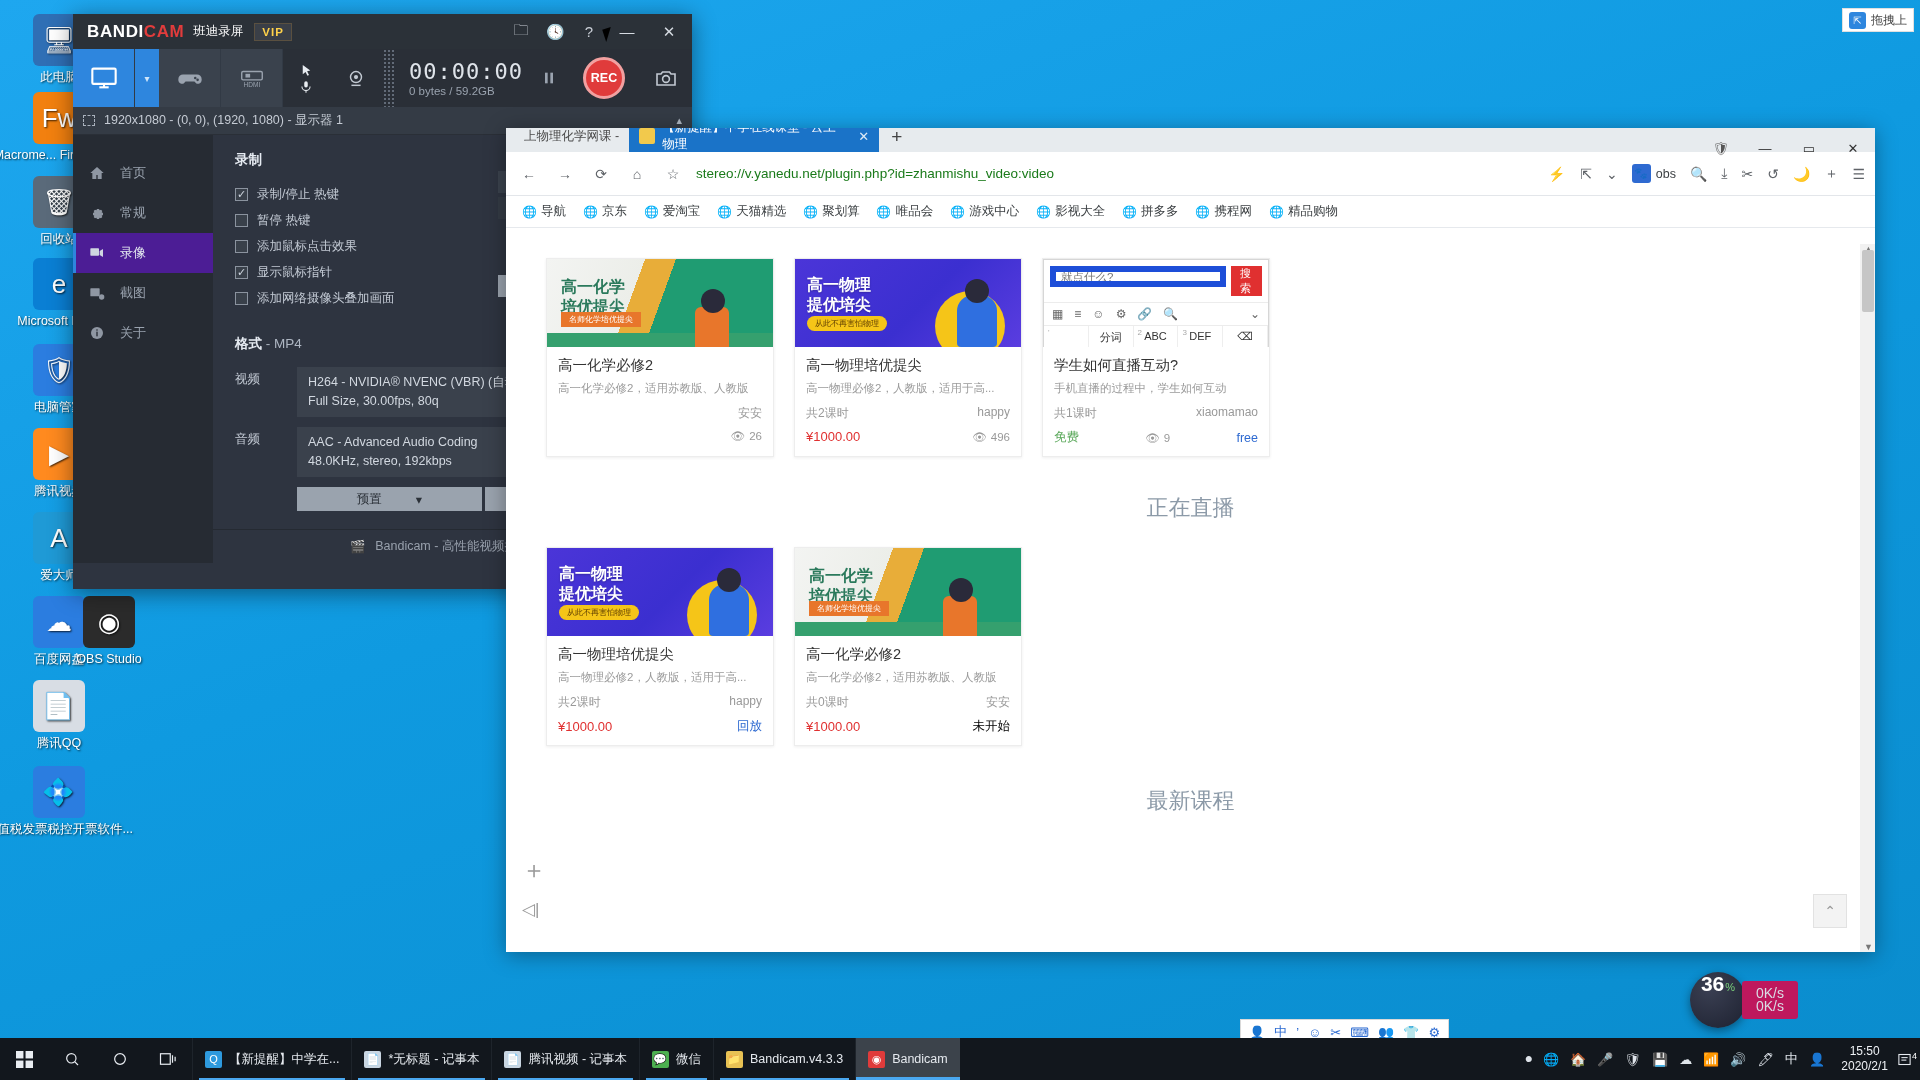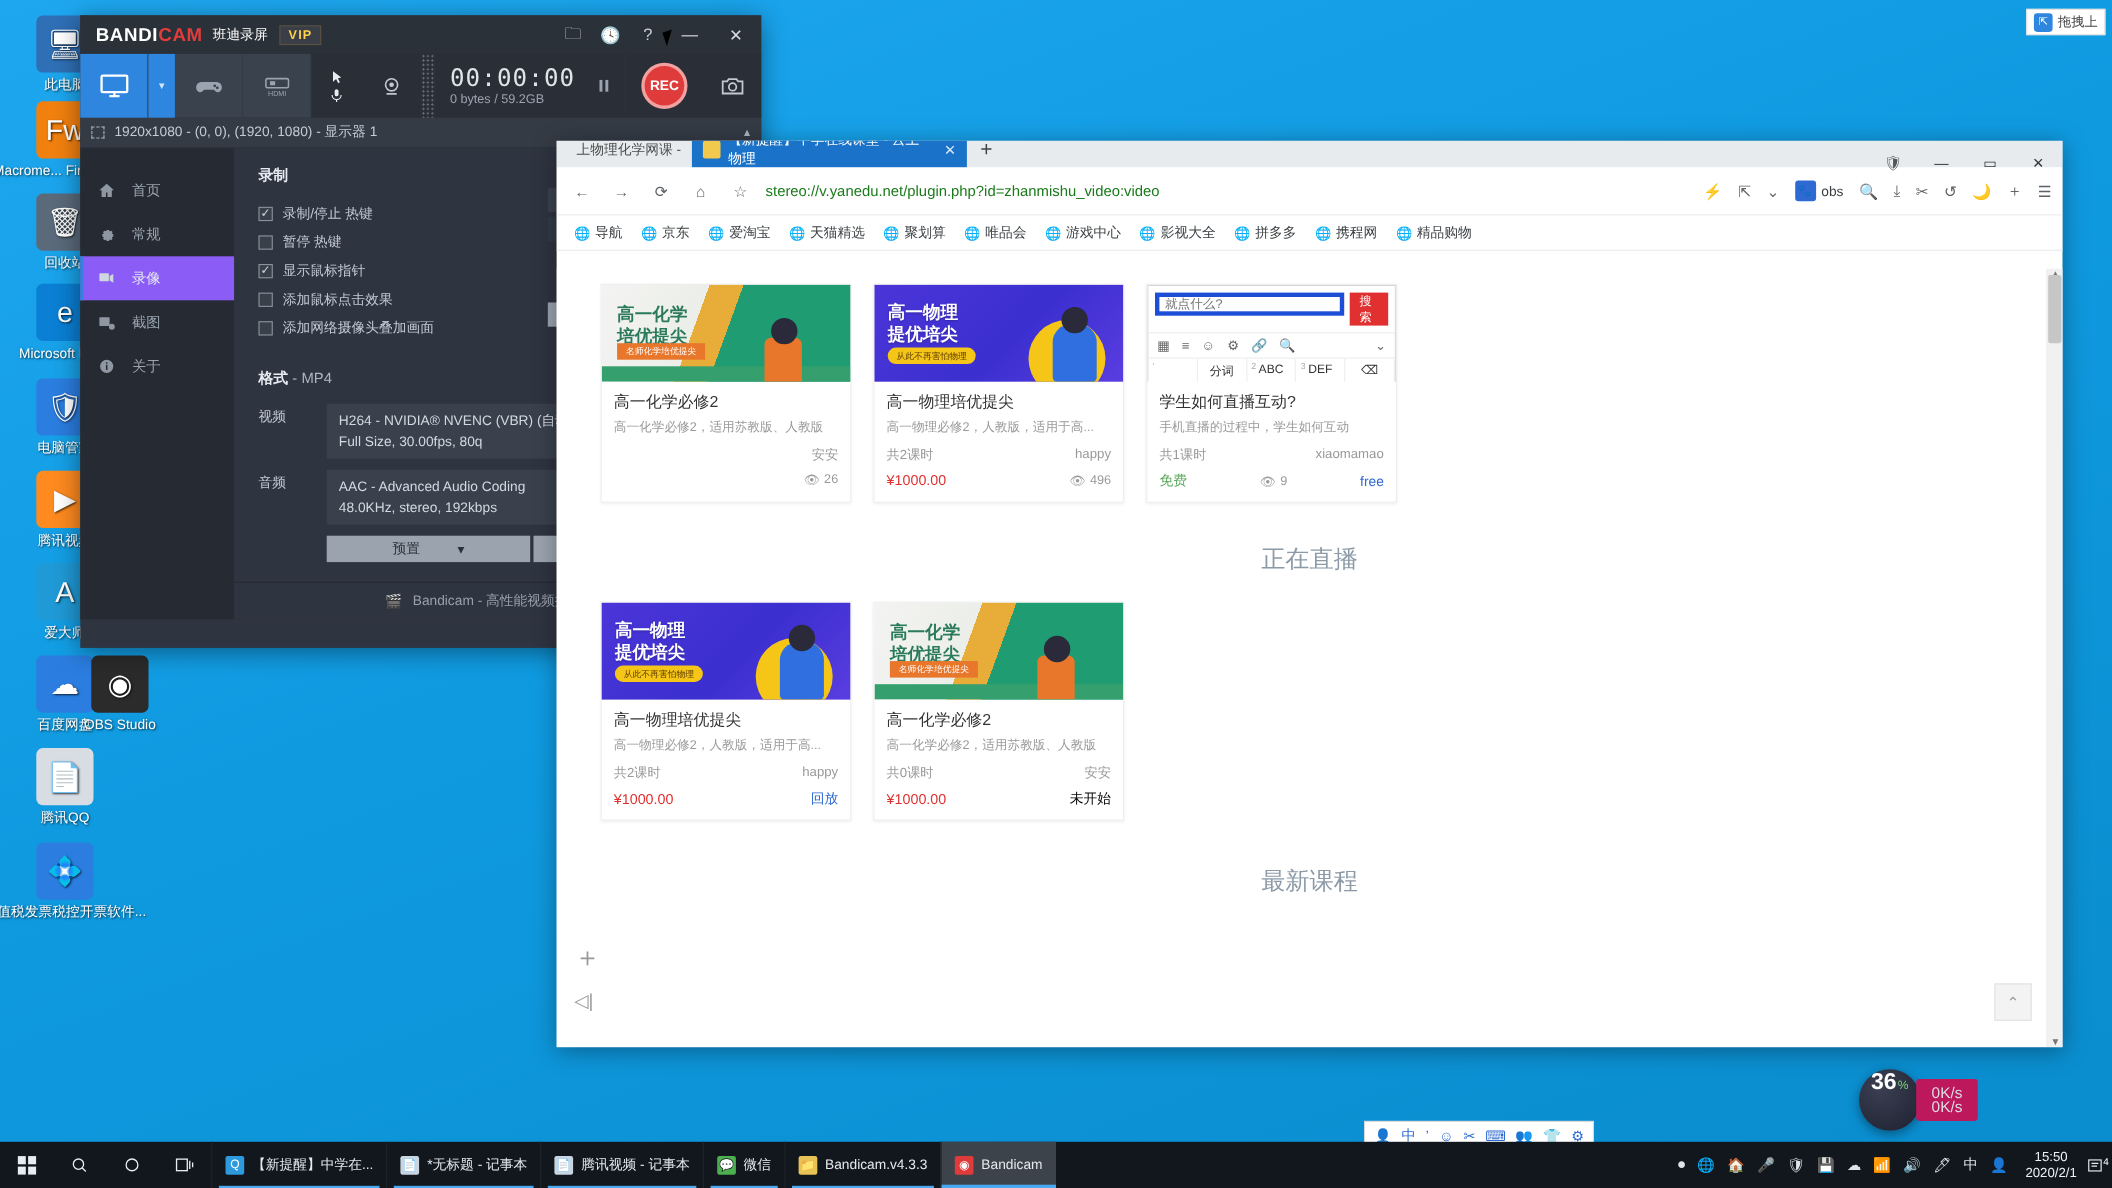--- a/index.html
+++ b/index.html
@@ -62,21 +62,21 @@
 
   #bandicam-target { height:28px; background:#343b45; display:flex; align-items:center;
                      padding:0 10px; font-size:12.5px; color:#c5cbd4; border-bottom:1px solid #2a2f37;}
   .tgt-box { width:12px; height:11px; border:1px dashed #aab2bd; margin-right:9px;}
   .tgt-chev { margin-left:auto; color:#aeb6c2; font-size:11px; cursor:pointer;}
 
   #bandicam-body { display:flex; height:428px; }
   #bc-sidebar { width:140px; background:#262b33; padding-top:18px; }
   .bc-nav { display:flex; align-items:center; height:40px; padding-left:16px; cursor:pointer;
             color:#9aa3af; font-size:13px; position:relative;}
-  .bc-nav.active { color:#e4e9f0; background:#8b5cf6;}
+  .bc-nav.active { color:#e4e9f0; background:#4c1d95;}
   .bc-nav.active:before { content:""; position:absolute; left:0; top:0; bottom:0; width:3px; background:#2e86de;}
   .bc-nav .ni { width:22px; margin-right:9px; display:flex; align-items:center; color:#8f97a3;}
   .bc-nav.active .ni { color:#cfd6e0;}
 
   #bc-content { flex:1; background:#2e3440; padding:16px 22px 0 22px; position:relative;}
   .bc-h { font-size:13.5px; color:#e6ebf2; font-weight:bold; margin-bottom:14px;}
   .bc-h .sub { font-weight:normal; color:#aeb6c2;}
   .bc-row { display:flex; align-items:center; height:22px; margin-bottom:4px;}
   .cbx { width:13px; height:13px; border:1px solid #8b939f; background:#39404a; margin-right:9px;
          display:flex; align-items:center; justify-content:center; flex:0 0 auto; cursor:pointer;}
@@ -172,21 +172,21 @@
              background:#e8762b; border-radius:6px 6px 0 0;}
   .art-grass { position:absolute; left:0; right:0; bottom:0; height:14px; background:#35a06e;}
 
   .sect-title { text-align:center; font-size:22px; color:#8c9aa8; margin:36px 0 10px;}
   .sect-title2 { text-align:center; font-size:22px; color:#8c9aa8; margin:40px 0 10px;}
 
   
   .ime-panel { position:absolute; right:0; top:0; width:224px; background:#fff;
                border:1px solid #d6d6d6; box-shadow:0 2px 10px rgba(0,0,0,.18);}
   .ime-search { display:flex; padding:6px 6px; gap:5px;}
-  .ime-search input { flex:1; border:4px solid #1d4ed8; height:21px; font-size:11.5px; padding:0 5px;}
+  .ime-search input { flex:1; border:6px solid #1d4ed8; height:21px; font-size:11.5px; padding:0 5px;}
   .ime-btn-red { background:#e03030; color:#fff; font-size:11px; padding:0 9px;
                  display:flex; align-items:center; cursor:pointer;}
   .ime-tools { display:flex; align-items:center; gap:11px; padding:4px 8px;
                border-top:1px solid #ececec; border-bottom:1px solid #ececec;
                font-size:12px; color:#666;}
   .ime-keys { display:flex;}
   .ime-key { flex:1; text-align:center; padding:4px 0 6px; font-size:11px; color:#333;
              border-right:1px solid #eee; position:relative; cursor:pointer;}
   .ime-key .tiny { position:absolute; left:4px; top:2px; font-size:8px; color:#aaa;}
 
@@ -440,26 +440,26 @@
         <span class="cbx on"></span>
         <span class="bc-lab">录制/停止 热键</span>
         <span class="bc-field" style="top:36px;">F12</span>
       </div>
       <div class="bc-row">
         <span class="cbx"></span>
         <span class="bc-lab">暂停 热键</span>
         <span class="bc-field dim" style="top:62px;">Shift+F12</span>
       </div>
       <div class="bc-row">
+        <span class="cbx"></span>
+        <span class="bc-lab">添加鼠标点击效果</span>
+      </div>
+      <div class="bc-row">
         <span class="cbx on"></span>
         <span class="bc-lab">显示鼠标指针</span>
-      </div>
-      <div class="bc-row">
-        <span class="cbx"></span>
-        <span class="bc-lab">添加鼠标点击效果</span>
       </div>
       <div class="bc-row">
         <span class="cbx"></span>
         <span class="bc-lab">添加网络摄像头叠加画面</span>
         <span class="bc-field bc-btn" style="top:140px;">设置</span>
       </div>
 
       <div class="fmt-block">
         <div class="bc-h">
           <span>格式</span>

